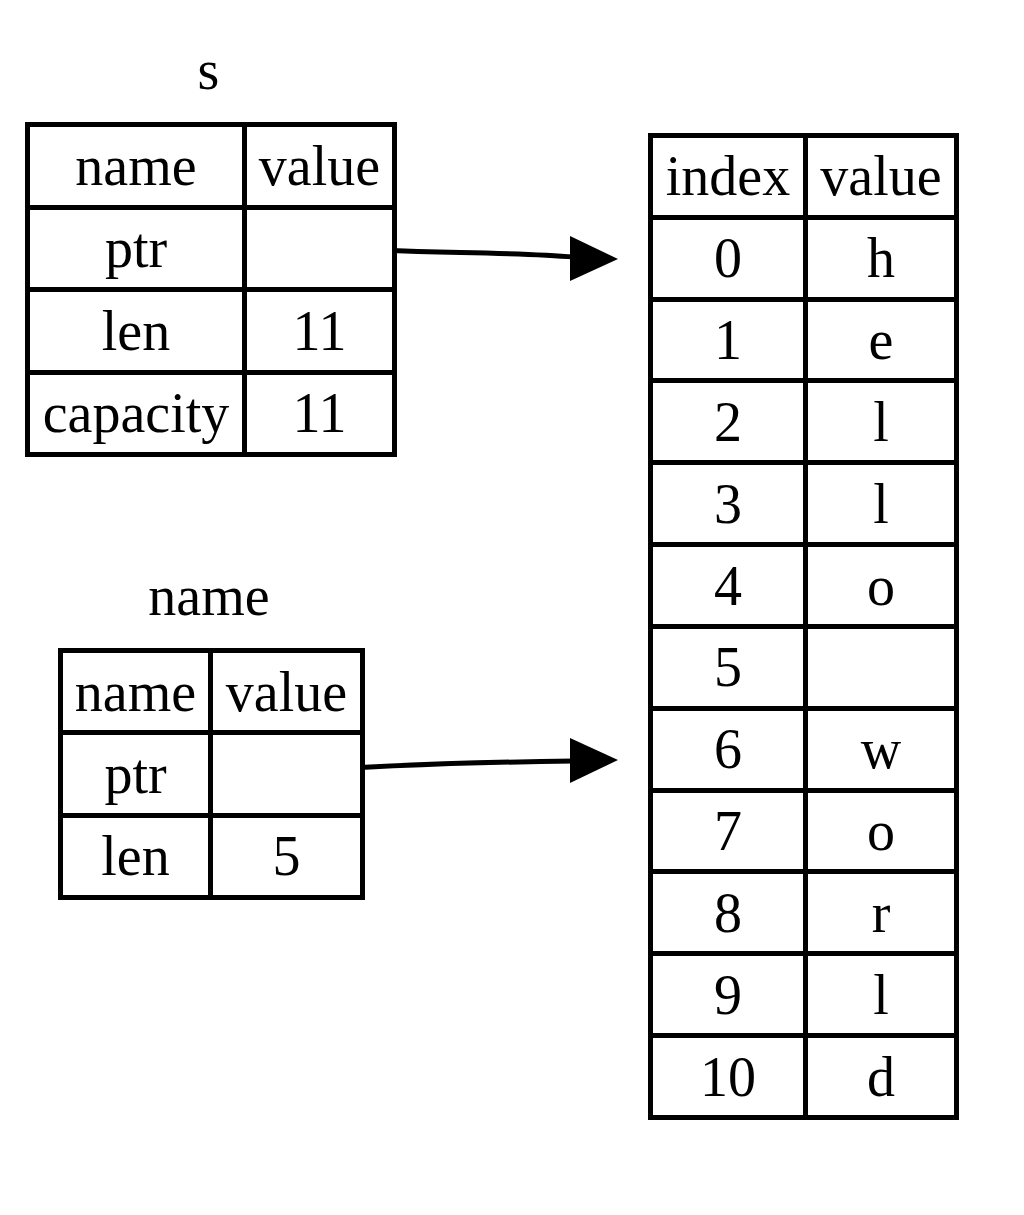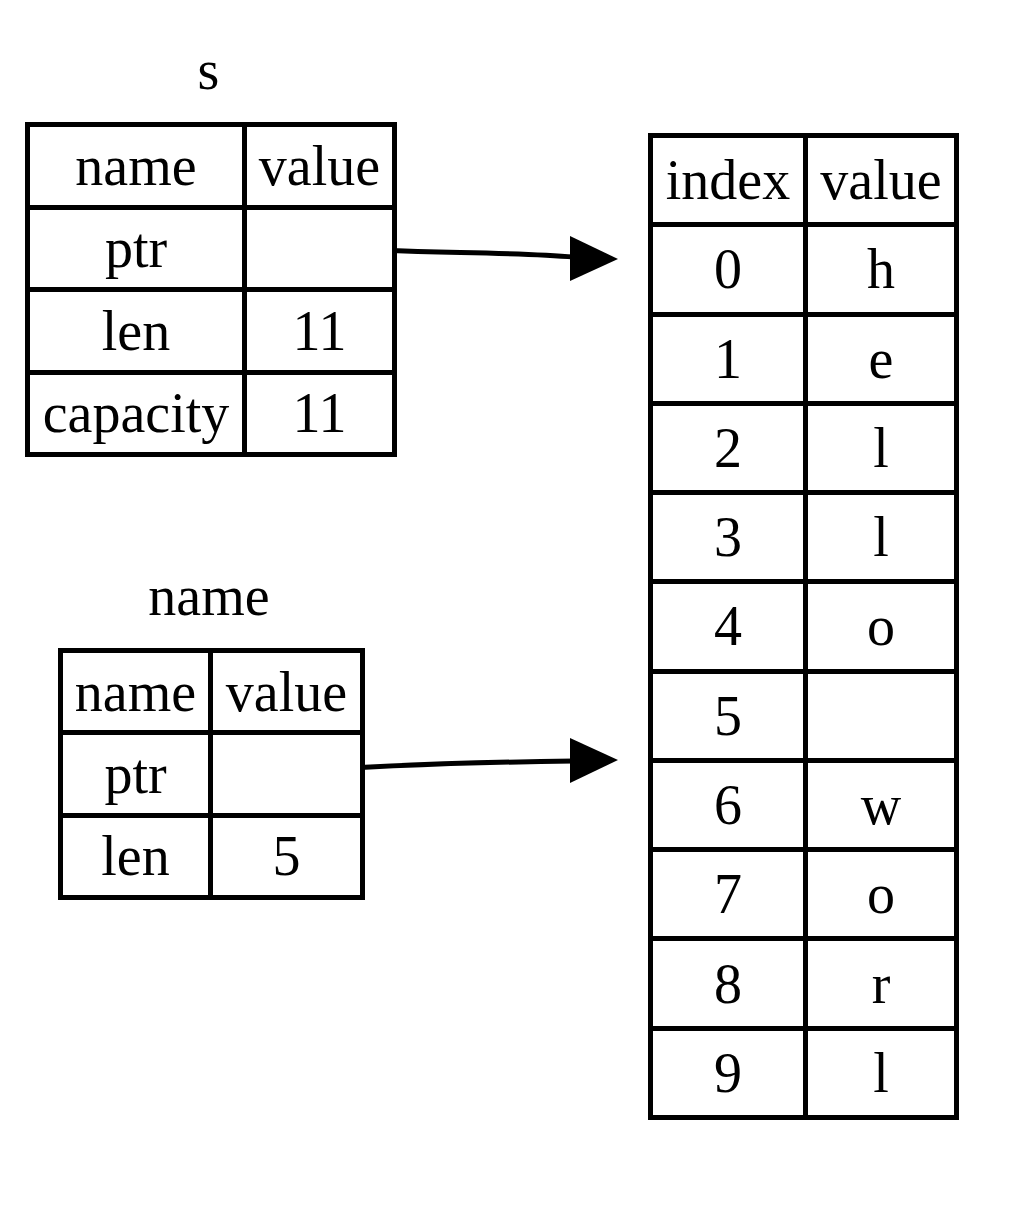--- a/index.html
+++ b/index.html
@@ -160,16 +160,20 @@
         <td>o</td>
       </tr>
       <tr>
         <td>8</td>
         <td>r</td>
       </tr>
       <tr>
         <td>9</td>
         <td>l</td>
       </tr>
+      <tr>
+        <td>10</td>
+        <td>d</td>
+      </tr>
     </tbody>
   </table>
 
 </div>
 
 </body></html>

